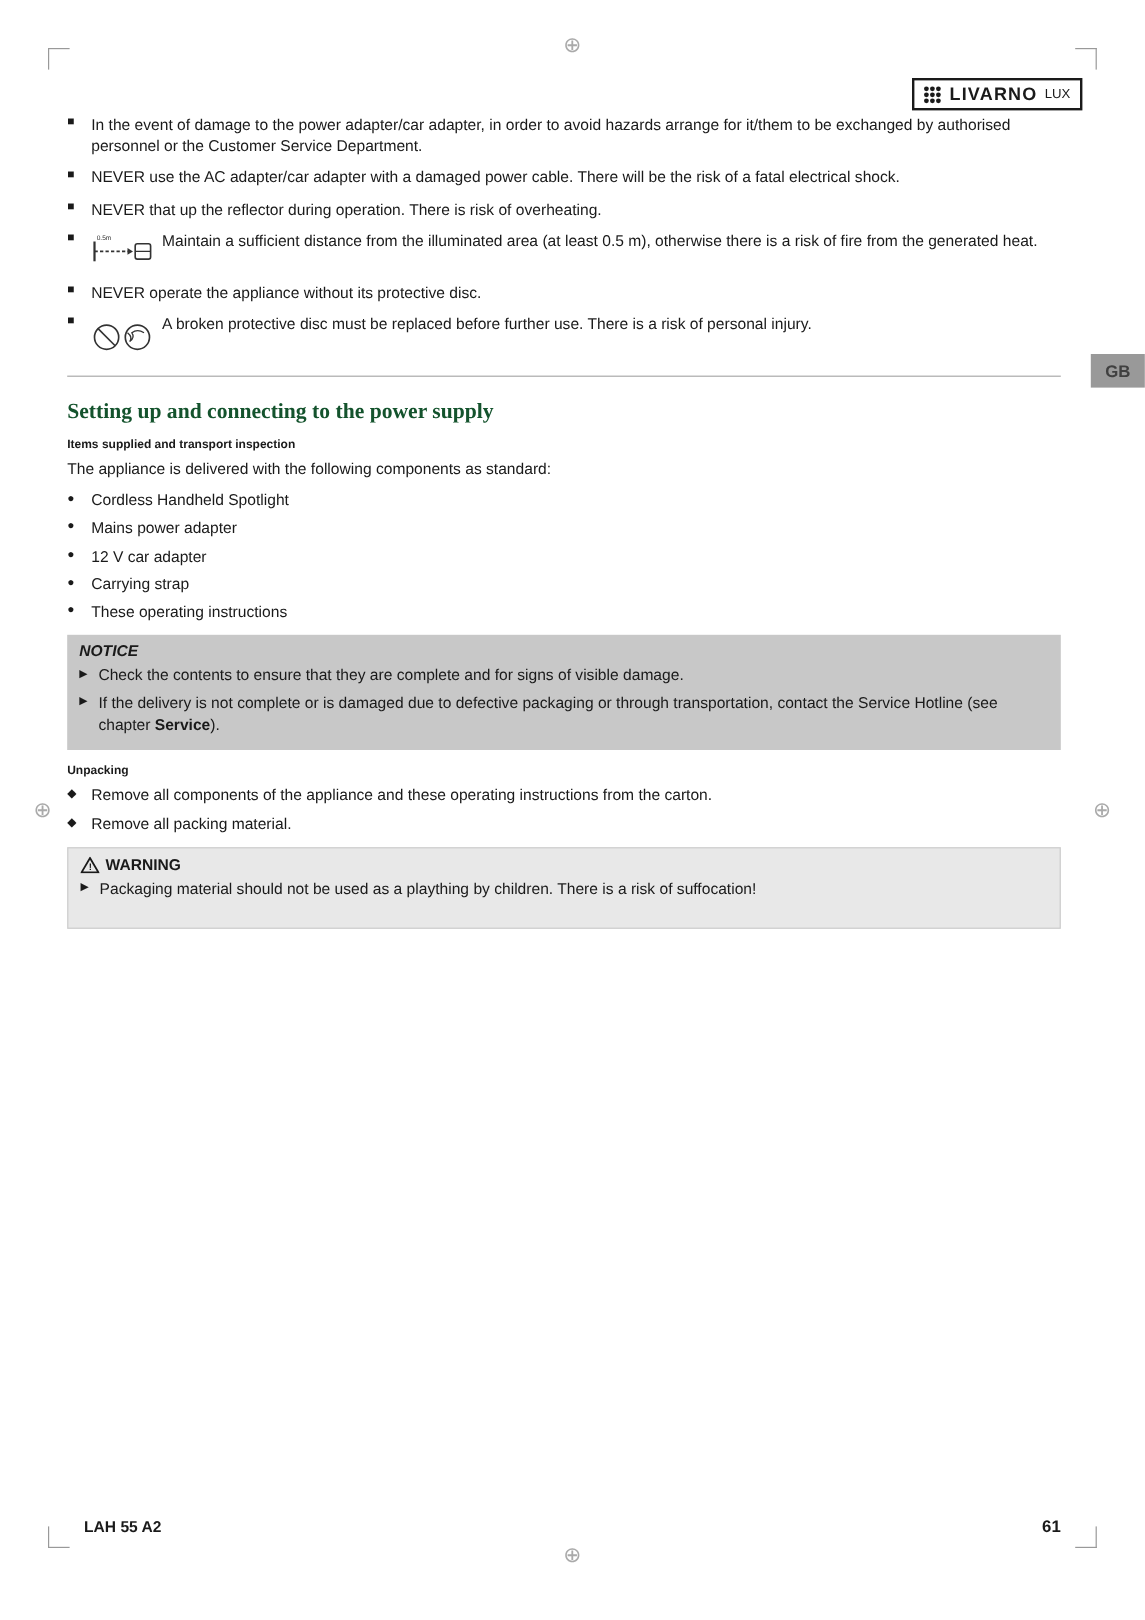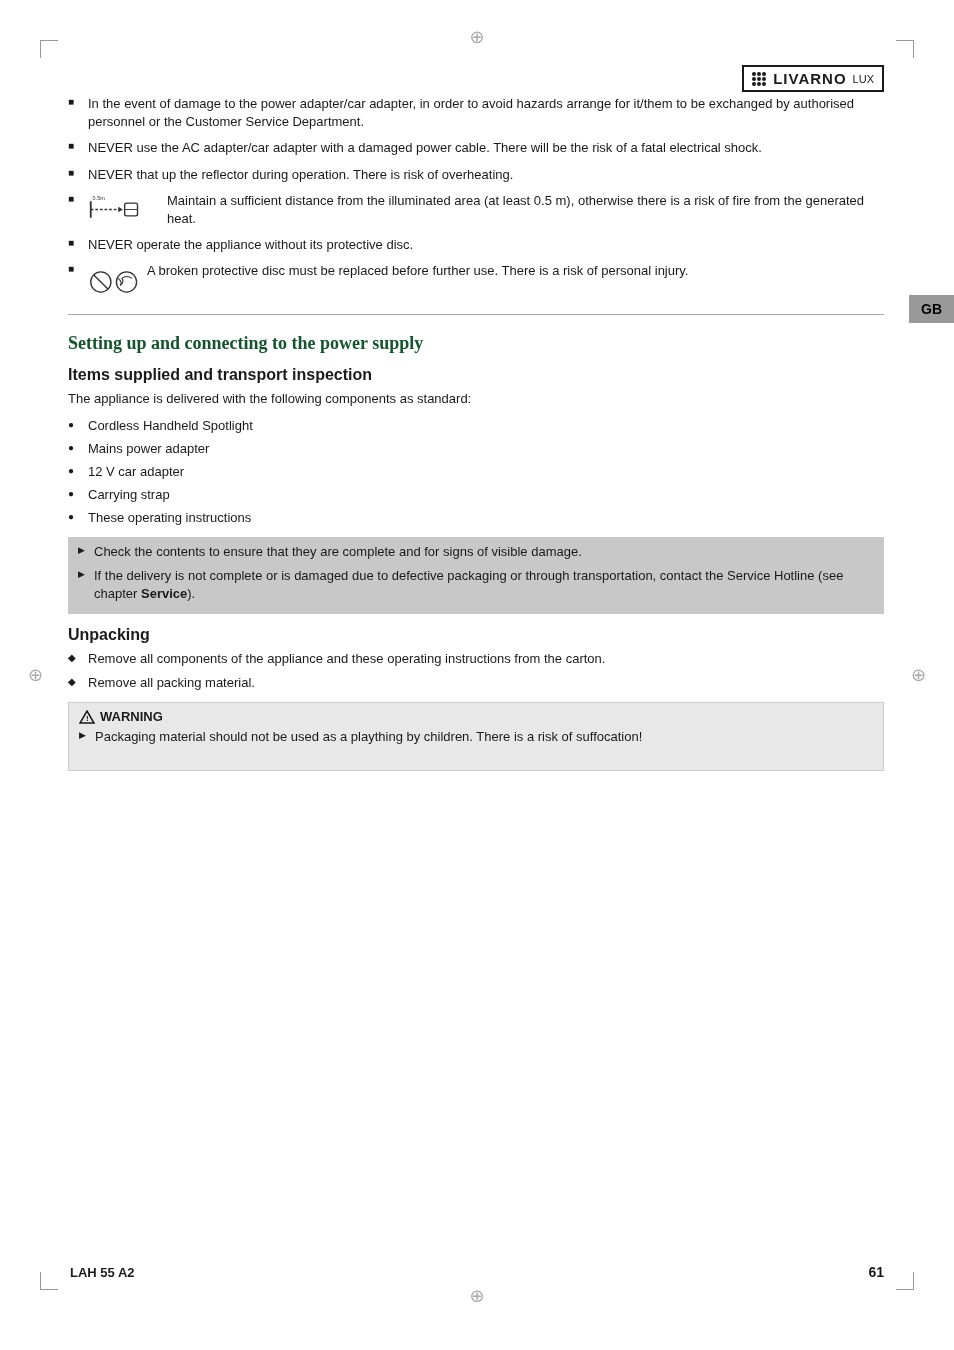--- a/index.html
+++ b/index.html
@@ -49,21 +49,21 @@
       font-size: 18px;
       line-height: 1;
     }
     .reg-mark-left { left: 28px; }
     .reg-mark-right { right: 28px; }
 
     
     .header {
       position: absolute;
       top: 65px;
-      right: 70px;
+      right: 52px;
       display: flex;
       align-items: flex-start;
     }
     .logo-box {
       border: 2px solid #1a1a1a;
       padding: 3px 8px;
       display: flex;
       align-items: center;
       gap: 4px;
     }
@@ -95,32 +95,32 @@
       margin-left: 2px;
       font-weight: normal;
     }
 
     
     .gb-tab {
       position: absolute;
       right: 0;
       top: 295px;
       background: #999;
-      color: #000000;
+      color: #404040;
       padding: 6px 12px;
       font-size: 14px;
       font-weight: bold;
       text-align: right;
     }
 
     
     .content {
       position: absolute;
       top: 95px;
-      left: 68px;
+      left: 56px;
       right: 70px;
     }
 
     
     .bullet-list {
       list-style: none;
       padding: 0;
       margin: 0 0 12px 0;
     }
     .bullet-list li {
@@ -156,21 +156,21 @@
 
     
     .section-heading {
       font-size: 18px;
       font-weight: bold;
       margin: 18px 0 10px 0;
       color: #14532d;
       font-family: Liberation Serif, serif;
     }
     .sub-heading {
-      font-size: 16px;
+      font-size: 10px;
       font-weight: bold;
       margin: 12px 0 6px 0;
       color: #1a1a1a;
     }
     .intro-text {
       margin-bottom: 8px;
       line-height: 1.4;
     }
 
     
@@ -362,21 +362,21 @@
       </li>
 
       <li>
         <span>NEVER use the AC adapter/car adapter with a damaged power cable. There will be the risk of a fatal electrical shock.</span>
       </li>
 
       <li>
         <span>NEVER that up the reflector during operation. There is risk of overheating.</span>
       </li>
 
-      <li style="align-items:flex-start;gap:20px;">
+      <li style="align-items:flex-start;">
 
         <svg class="dist-icon" viewBox="0 0 60 38" xmlns="http://www.w3.org/2000/svg">
 
           <rect x="2" y="10" width="2" height="18" fill="#333"></rect>
           <line x1="3" y1="19" x2="35" y2="19" stroke="#333" stroke-width="1.5" stroke-dasharray="3,2"></line>
           <text x="5" y="9" font-size="6" fill="#333">0.5m</text>
 
           <polygon points="33,16 38,19 33,22" fill="#333"></polygon>
 
           <rect x="40" y="12" width="14" height="14" rx="2" fill="none" stroke="#333" stroke-width="1.5"></rect>
@@ -424,20 +424,21 @@
       </li>
       <li>
         <span>Carrying strap</span>
       </li>
       <li>
         <span>These operating instructions</span>
       </li>
     </ul>
 
     <div class="notice-box">
+      <div class="notice-title">NOTICE</div>
       <ul class="notice-list">
         <li>
           <span>Check the contents to ensure that they are complete and for signs of visible damage.</span>
         </li>
         <li>
           <span>If the delivery is not complete or is damaged due to defective packaging or through transportation, contact the Service Hotline (see chapter <strong>Service</strong>).</span>
         </li>
       </ul>
     </div>
 

